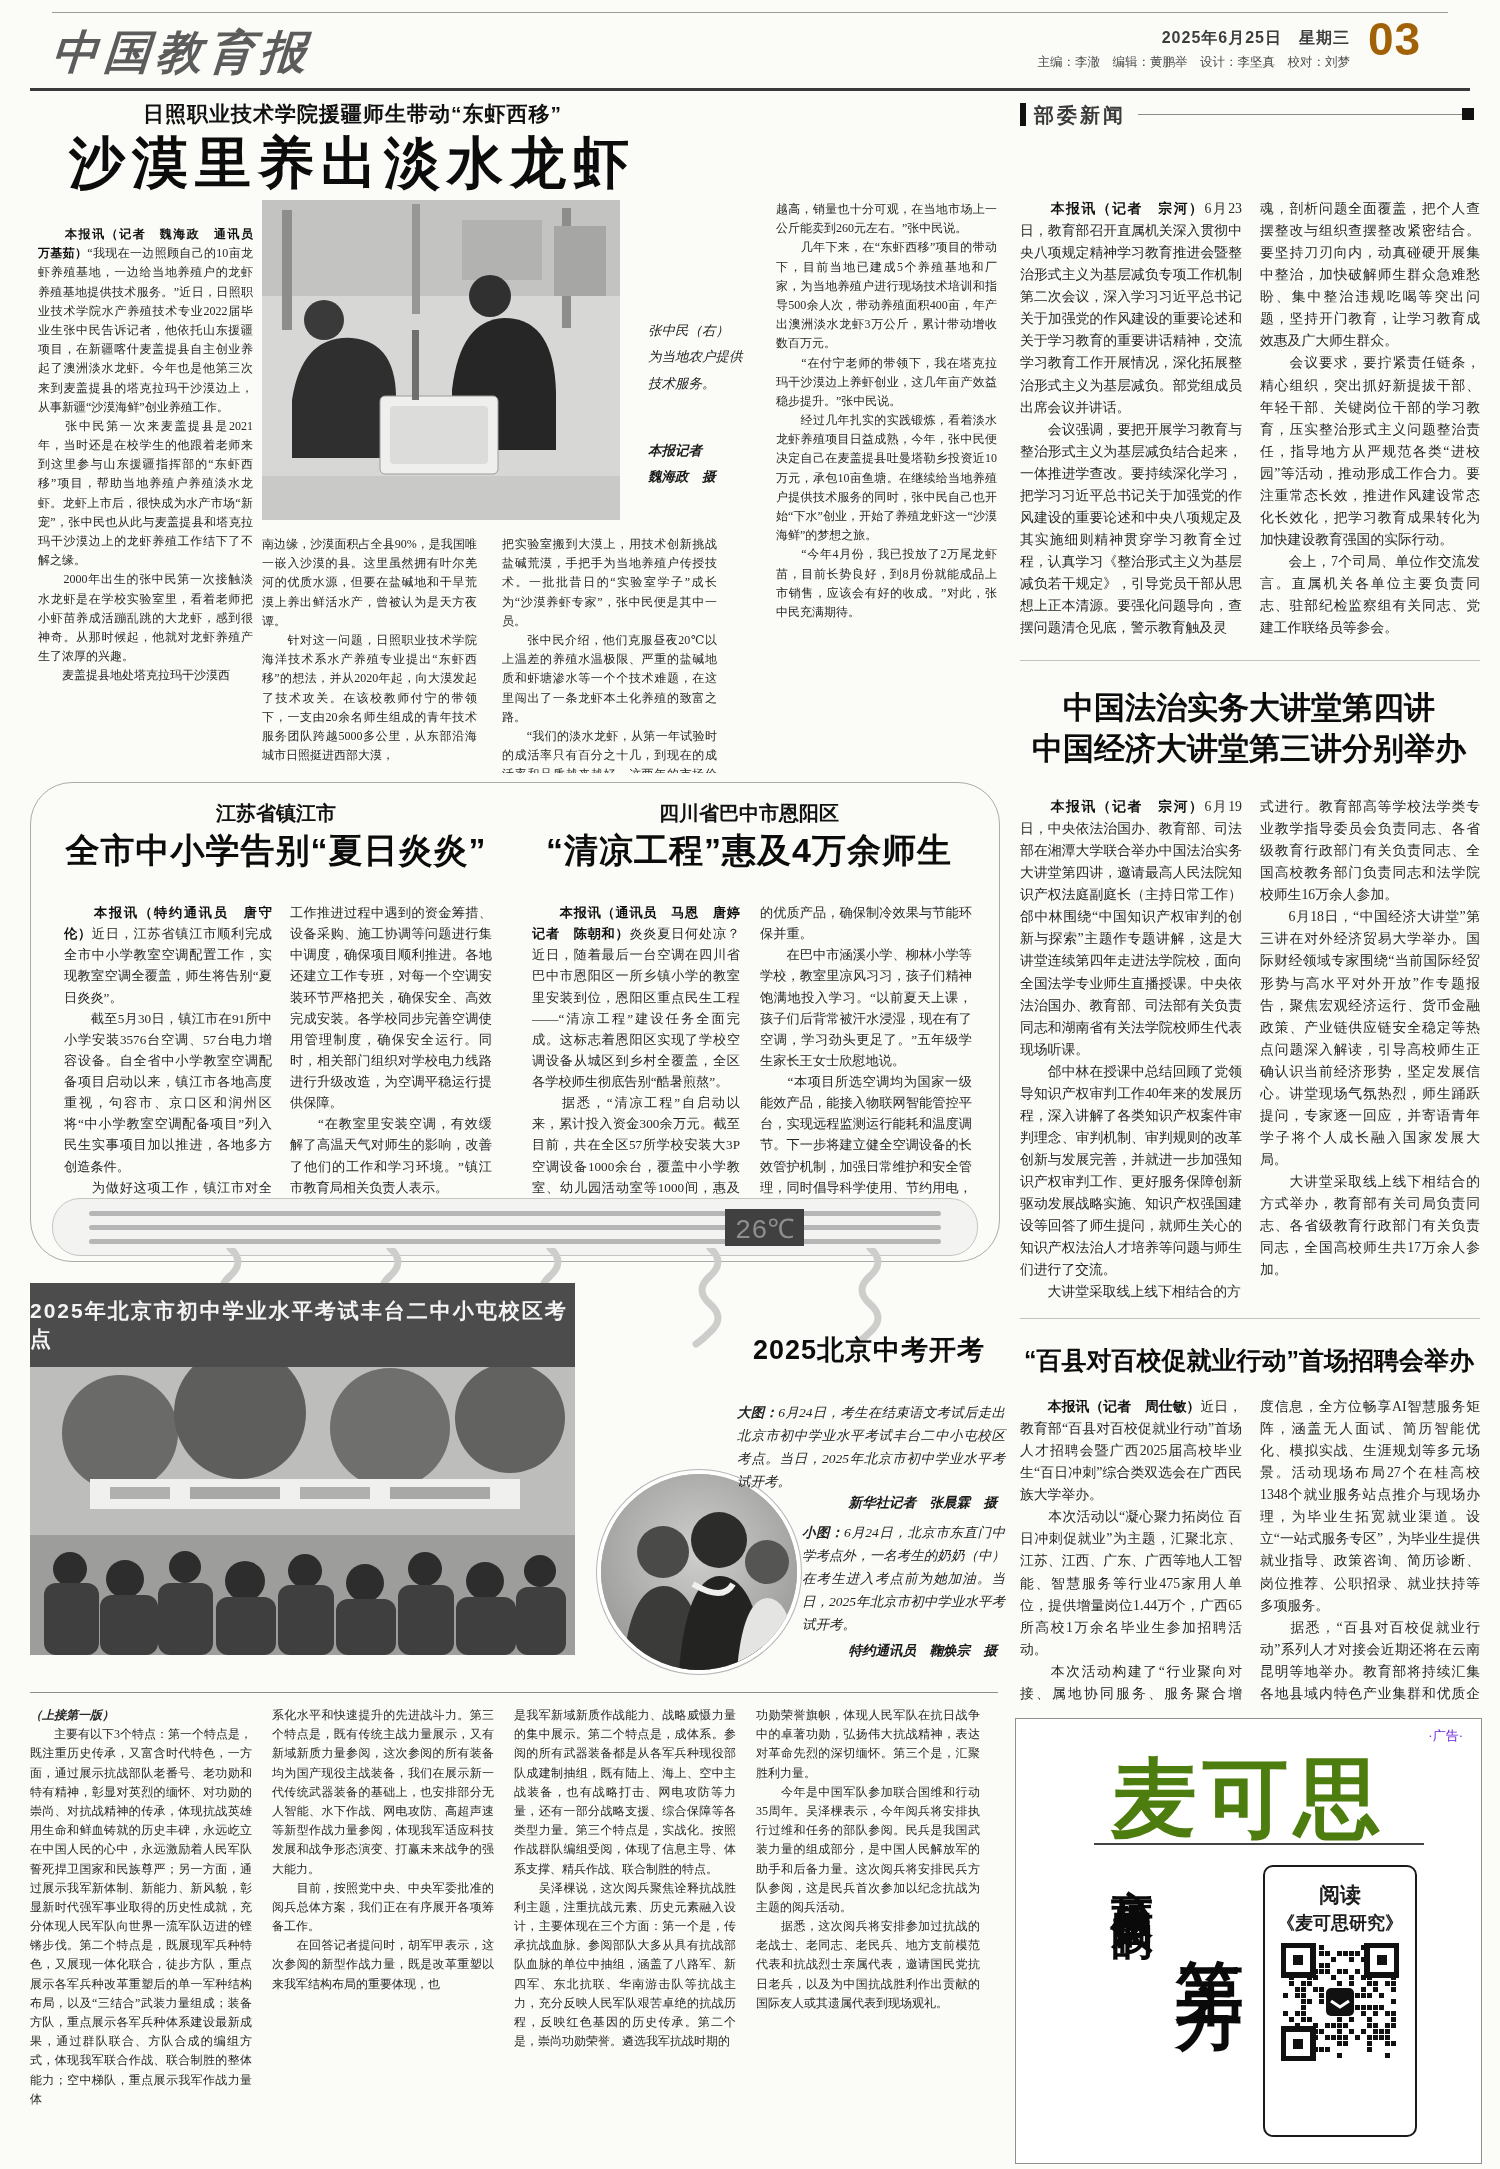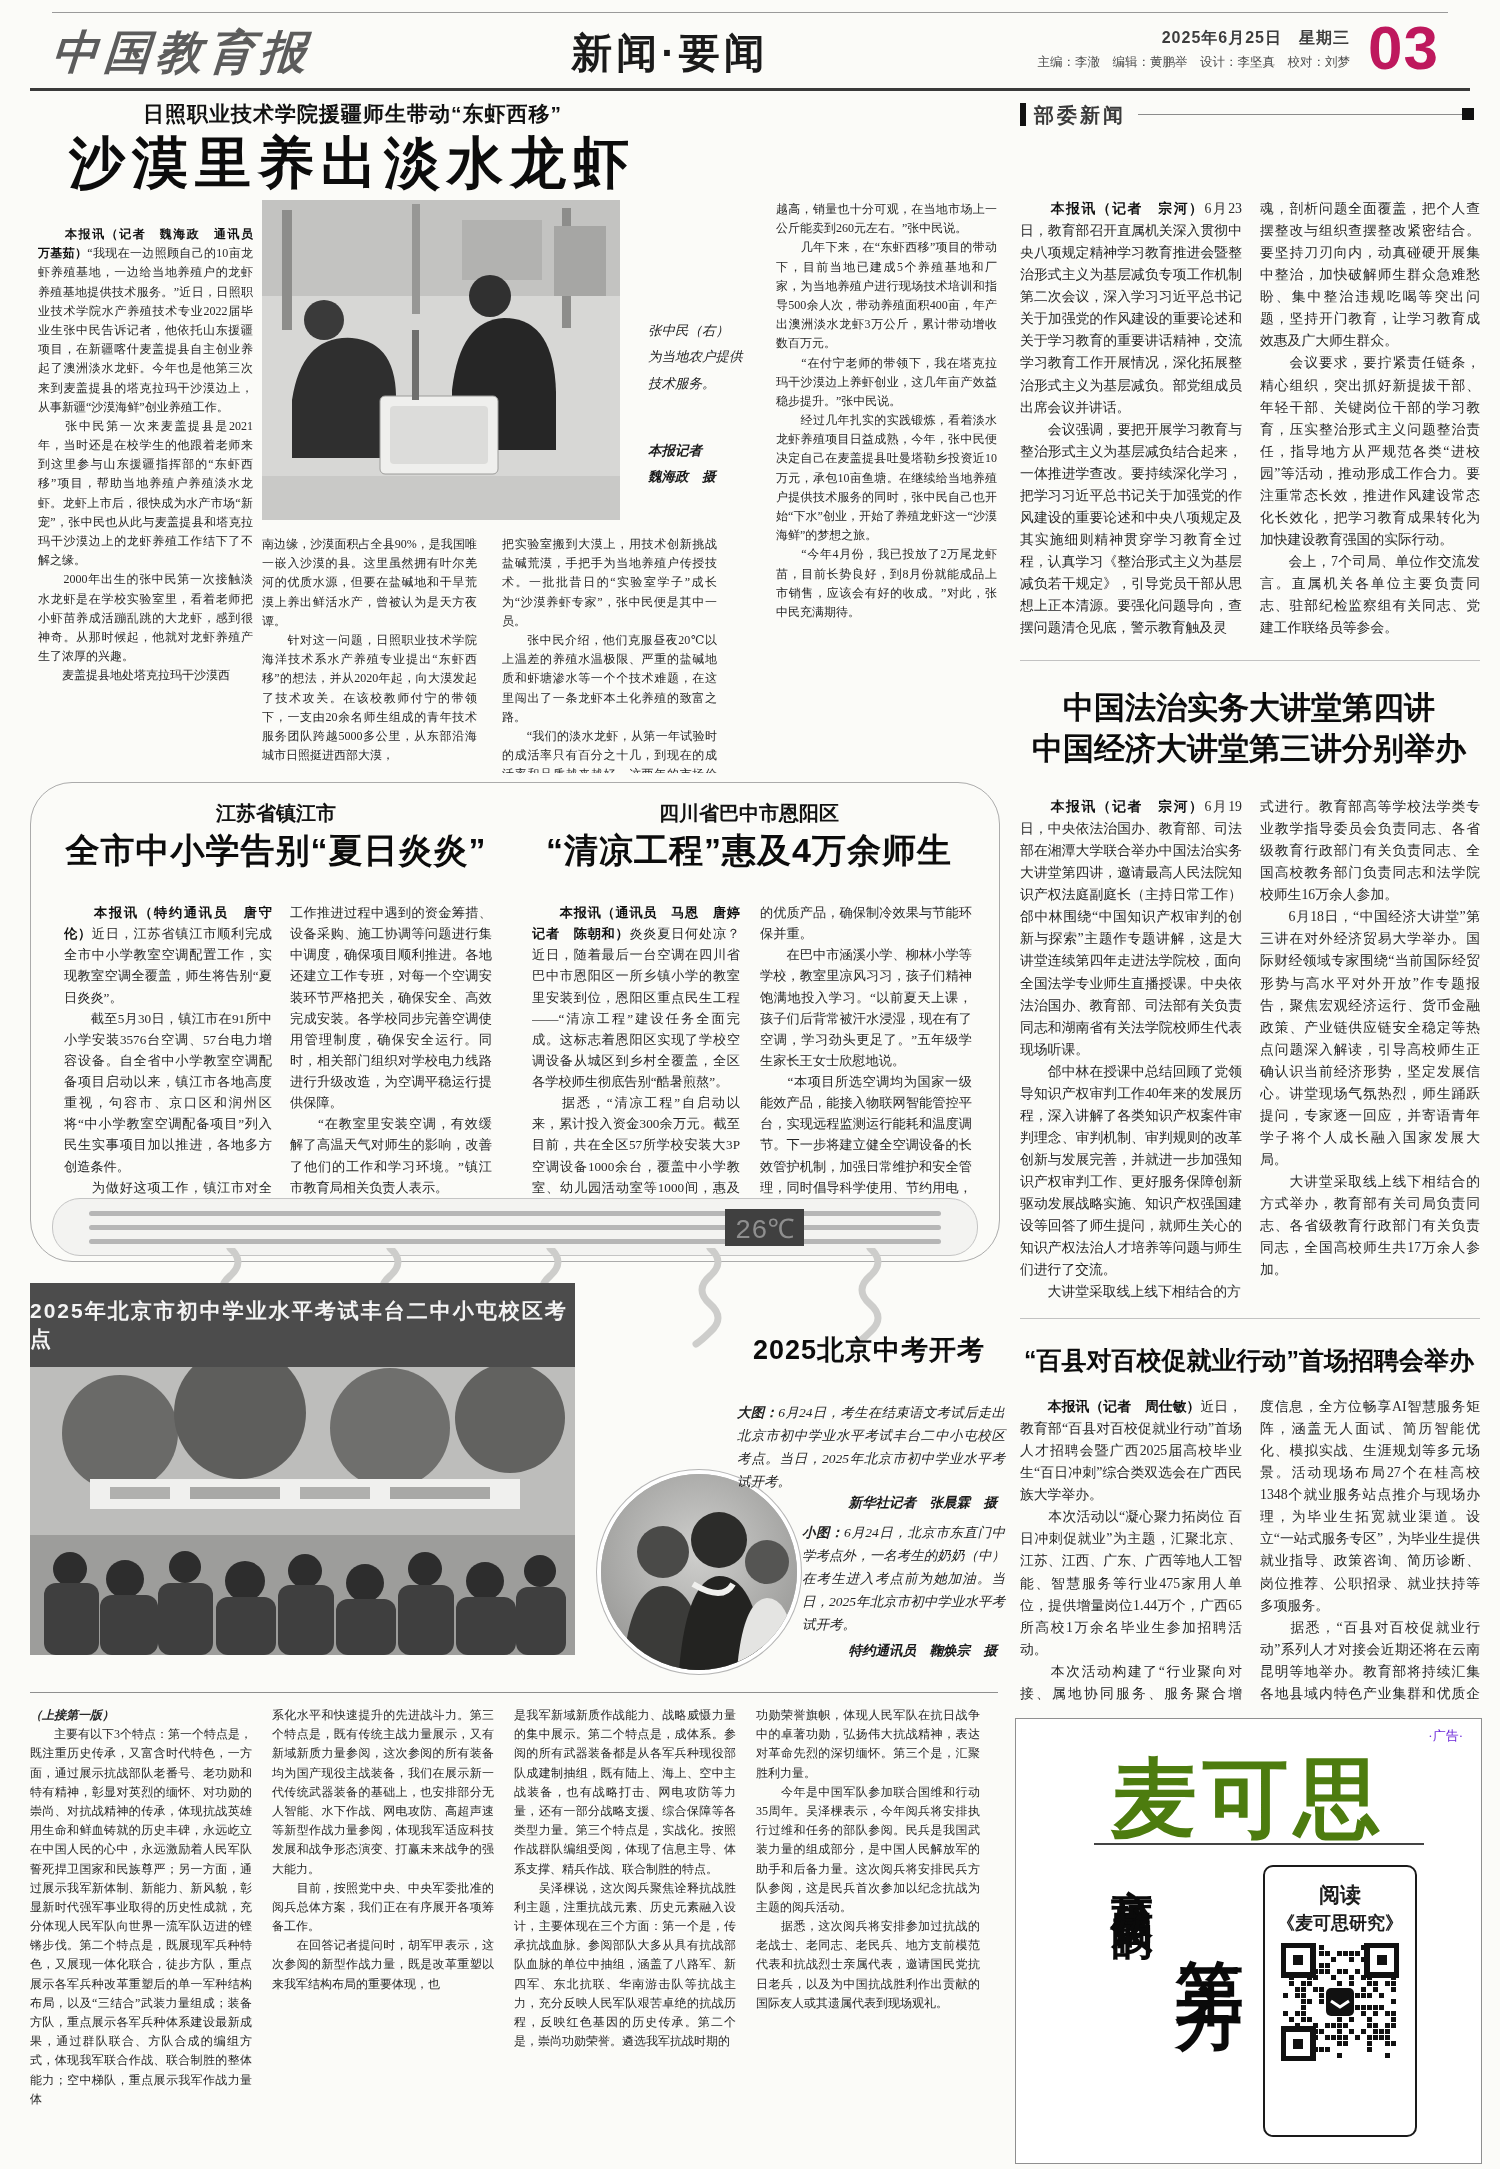--- a/index.html
+++ b/index.html
@@ -10,21 +10,21 @@
   .serif{font-family:"Liberation Serif","DejaVu Serif",serif;}
   .rule{position:absolute;background:#9a9a9a;}
   
   .masthead{left:52px;top:22px;font-size:46px;font-weight:bold;font-style:italic;
             color:#5c5c5c;letter-spacing:6px;transform:skewX(-4deg);}
   .section-title{left:480px;top:26px;width:380px;text-align:center;font-size:41px;font-weight:800;
             letter-spacing:4px;color:#1a1a1a;}
   .date-block{left:960px;top:28px;width:390px;text-align:right;color:#3d3d3d;}
   .date-line{font-size:16px;font-weight:bold;letter-spacing:1px;}
   .staff-line{font-size:12.5px;margin-top:5px;color:#4c4c4c;}
-  .page-no{left:1368px;top:12px;font-size:62px;font-weight:800;color:#be185d;letter-spacing:1px;}
+  .page-no{left:1368px;top:12px;font-size:46px;font-weight:800;color:#a16207;letter-spacing:1px;}
   
   .kicker{position:absolute;text-align:center;font-weight:bold;color:#111;
           font-family:"Liberation Sans","DejaVu Sans",sans-serif;}
   .headline{position:absolute;text-align:center;font-weight:800;color:#0c0c0c;
           font-family:"Liberation Sans","DejaVu Sans",sans-serif;}
   .col{position:absolute;text-align:justify;font-size:12px;line-height:1.6;color:#272727;
        overflow:hidden;white-space:pre-line;}
   .col b{font-weight:bold;color:#111;}
   .caption{position:absolute;font-size:13.5px;line-height:1.95;color:#222;font-style:italic;
        white-space:pre-line;}
@@ -65,21 +65,20 @@
                letter-spacing:2px;font-family:"Liberation Sans","DejaVu Sans",sans-serif;}
   .cont-note{font-style:italic;font-weight:bold;}
 </style>
 </head>
 <body>
 
 <div class="page">
 
   <div class="rule" style="left:52px;top:12px;width:1396px;height:1px;"></div>
   <div class="abs masthead">中国教育报</div>
-  <div class="abs section-title sans">新闻·要闻</div>
   <div class="abs date-block sans">
     <div class="date-line">2025年6月25日　星期三</div>
     <div class="staff-line">主编：李澈　编辑：黄鹏举　设计：李坚真　校对：刘梦</div>
   </div>
   <div class="abs page-no sans">03</div>
   <div class="rule" style="left:30px;top:88px;width:1440px;height:3px;background:#3a3a3a;"></div>
 
   <div class="kicker" style="left:25px;top:100px;width:655px;font-size:21px;letter-spacing:1px;">日照职业技术学院援疆师生带动“东虾西移”</div>
   <div class="headline" style="left:25px;top:126px;width:655px;font-size:56px;letter-spacing:7px;">沙漠里养出淡水龙虾</div>
 

